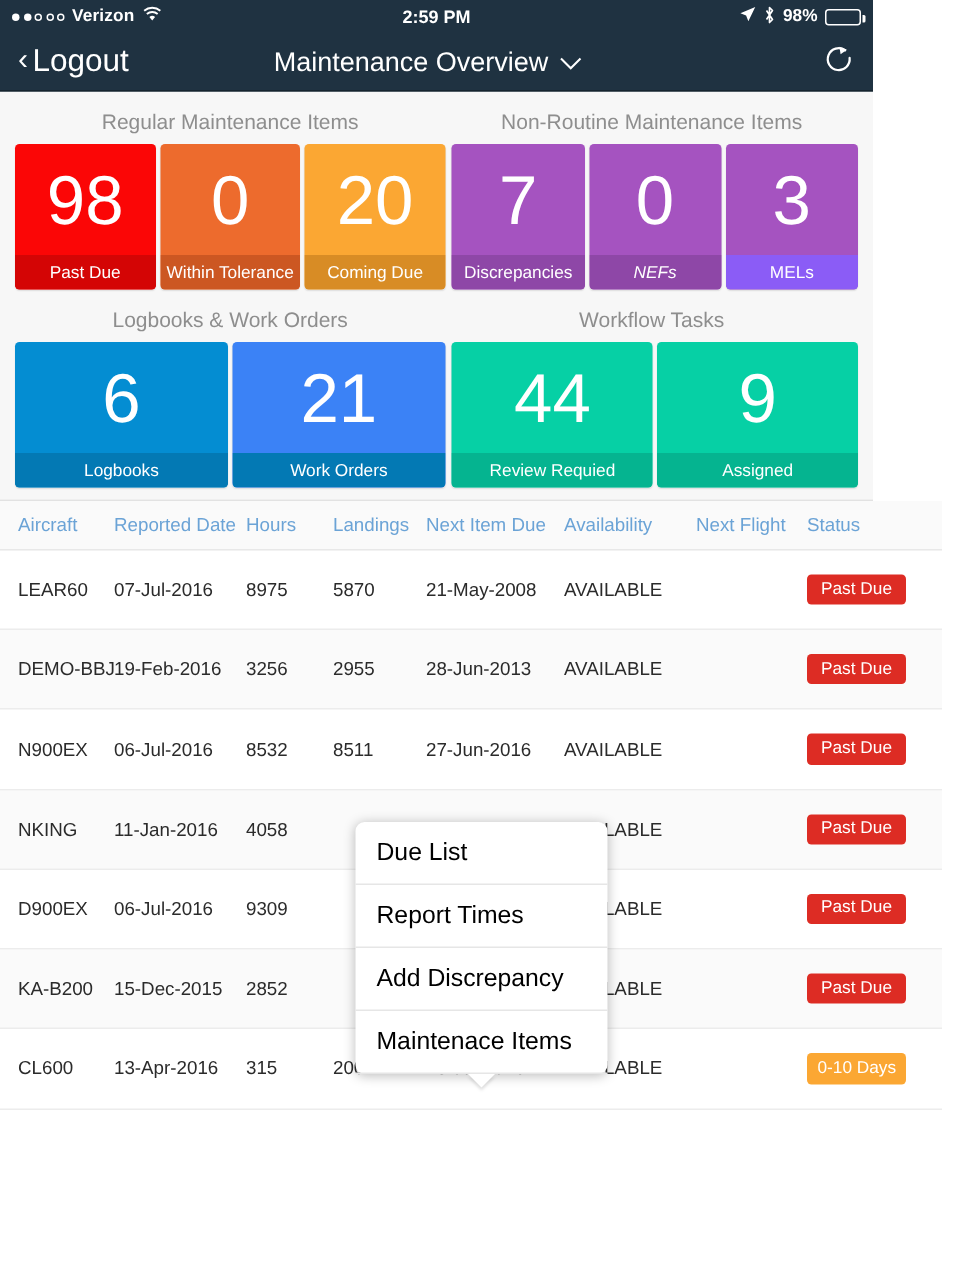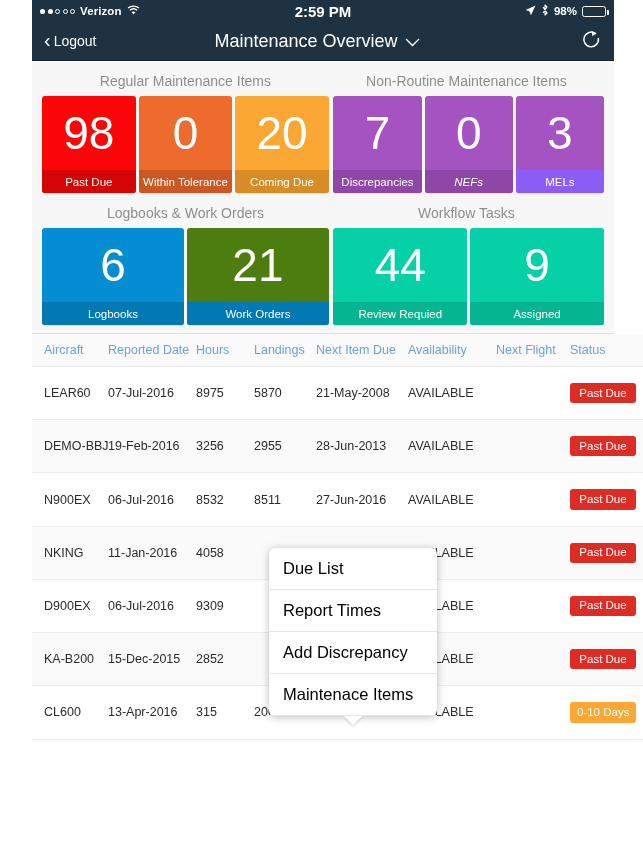--- a/index.html
+++ b/index.html
@@ -14,41 +14,41 @@
   .statusbar {
     height: 22px; background: #1f3241; color: #ffffff;
     display: flex; align-items: center; justify-content: space-between;
     padding: 0 8px; font-size: 11.5px; font-weight: bold;
   }
   .sb-left, .sb-right { display: flex; align-items: center; gap: 5px; }
   .dots { display: flex; align-items: center; gap: 2.5px; }
   .dot { width: 5px; height: 5px; border-radius: 50%; background: #ffffff; }
   .dot.hollow { background: transparent; border: 1px solid #ffffff; width: 5px; height: 5px; }
   .carrier { font-size: 11.5px; letter-spacing: .1px; }
-  .sb-time { font-size: 15px; font-weight: bold; position: absolute; left: 0; right: 0; text-align: center; pointer-events: none; }
+  .sb-time { font-size: 12px; font-weight: bold; position: absolute; left: 0; right: 0; text-align: center; pointer-events: none; }
   .statusbar { position: relative; }
   .battery {
     width: 24px; height: 11px; border: 1px solid #ffffff; border-radius: 2.5px;
     position: relative; padding: 1.5px;
   }
   .battery::after {
     content: ""; position: absolute; right: -3.5px; top: 3px;
     width: 2px; height: 5px; background: #ffffff; border-radius: 0 1px 1px 0;
   }
   .battery .fill { height: 100%; background: #ffffff; border-radius: 1px; }
 
   
   .navbar {
     height: 39px; background: #1f3241; color: #ffffff;
     display: flex; align-items: center; position: relative;
     padding: 0 12px; border-bottom: 1px solid #16242f;
   }
   .nav-back { display: flex; align-items: center; gap: 3px; cursor: pointer; }
   .nav-back .chev { font-size: 20px; line-height: 1; font-weight: 300; margin-top:-2px;}
-  .nav-back .lbl { font-size: 14px; font-weight: 300; }
+  .nav-back .lbl { font-size: 21px; font-weight: 300; }
   .nav-title {
     position: absolute; left: 0; right: 12px; text-align: center;
     font-size: 18px; font-weight: 400; pointer-events: none;
     display: flex; align-items: center; justify-content: center; gap: 7px;
   }
   .nav-title .caret { pointer-events: auto; }
   .nav-refresh { margin-left: auto; cursor: pointer; display:flex; align-items:center; }
 
   
   .dash { background: #f7f7f7; padding: 0 10px 8px; }
@@ -120,21 +120,21 @@
     border-bottom: 1px solid #e6e6e6; cursor: pointer; font-weight: 400;
   }
   .popover .item:last-child { border-bottom: none; }
   .popover .arrow {
     position: absolute; bottom: -9px; left: 50%; margin-left: -9px;
     width: 0; height: 0;
     border-left: 9px solid transparent; border-right: 9px solid transparent;
     border-top: 9px solid #ffffff;
     filter: drop-shadow(0 2px 1px rgba(0,0,0,.12));
   }
-  .page { position: relative; width: 582px; height: 857px; margin-left: 32px; }
+  .page { position: relative; width: 582px; height: 857px; }
 </style>
 </head>
 <body>
 
 <div class="page">
 
   <div class="statusbar">
     <div class="sb-left">
       <span class="dots">
         <span class="dot"></span>
@@ -233,21 +233,21 @@
     <div class="group-titles">
       <div class="group-title" style="width:318px">Logbooks &amp; Work Orders</div>
       <div class="group-title" style="width:305px">Workflow Tasks</div>
     </div>
     <div class="group-row">
       <div class="tiles-row" style="width:318px">
         <div class="tile" id="t6" style="background: rgb(4, 141, 210);">
           <div class="num">6</div>
           <div class="cap" style="background: rgb(3, 121, 180);">Logbooks</div>
         </div>
-        <div class="tile" id="t7" style="background: #4d7c0f;">
+        <div class="tile" id="t7" style="background: #3b82f6;">
           <div class="num">21</div>
           <div class="cap" style="background: rgb(3, 121, 180);">Work Orders</div>
         </div>
       </div>
       <div style="width:5px"></div>
       <div class="tiles-row" style="width:300px">
         <div class="tile" id="t8" style="background: rgb(6, 208, 165);">
           <div class="num">44</div>
           <div class="cap" style="background: rgb(5, 180, 144);">Review Requied</div>
         </div>

